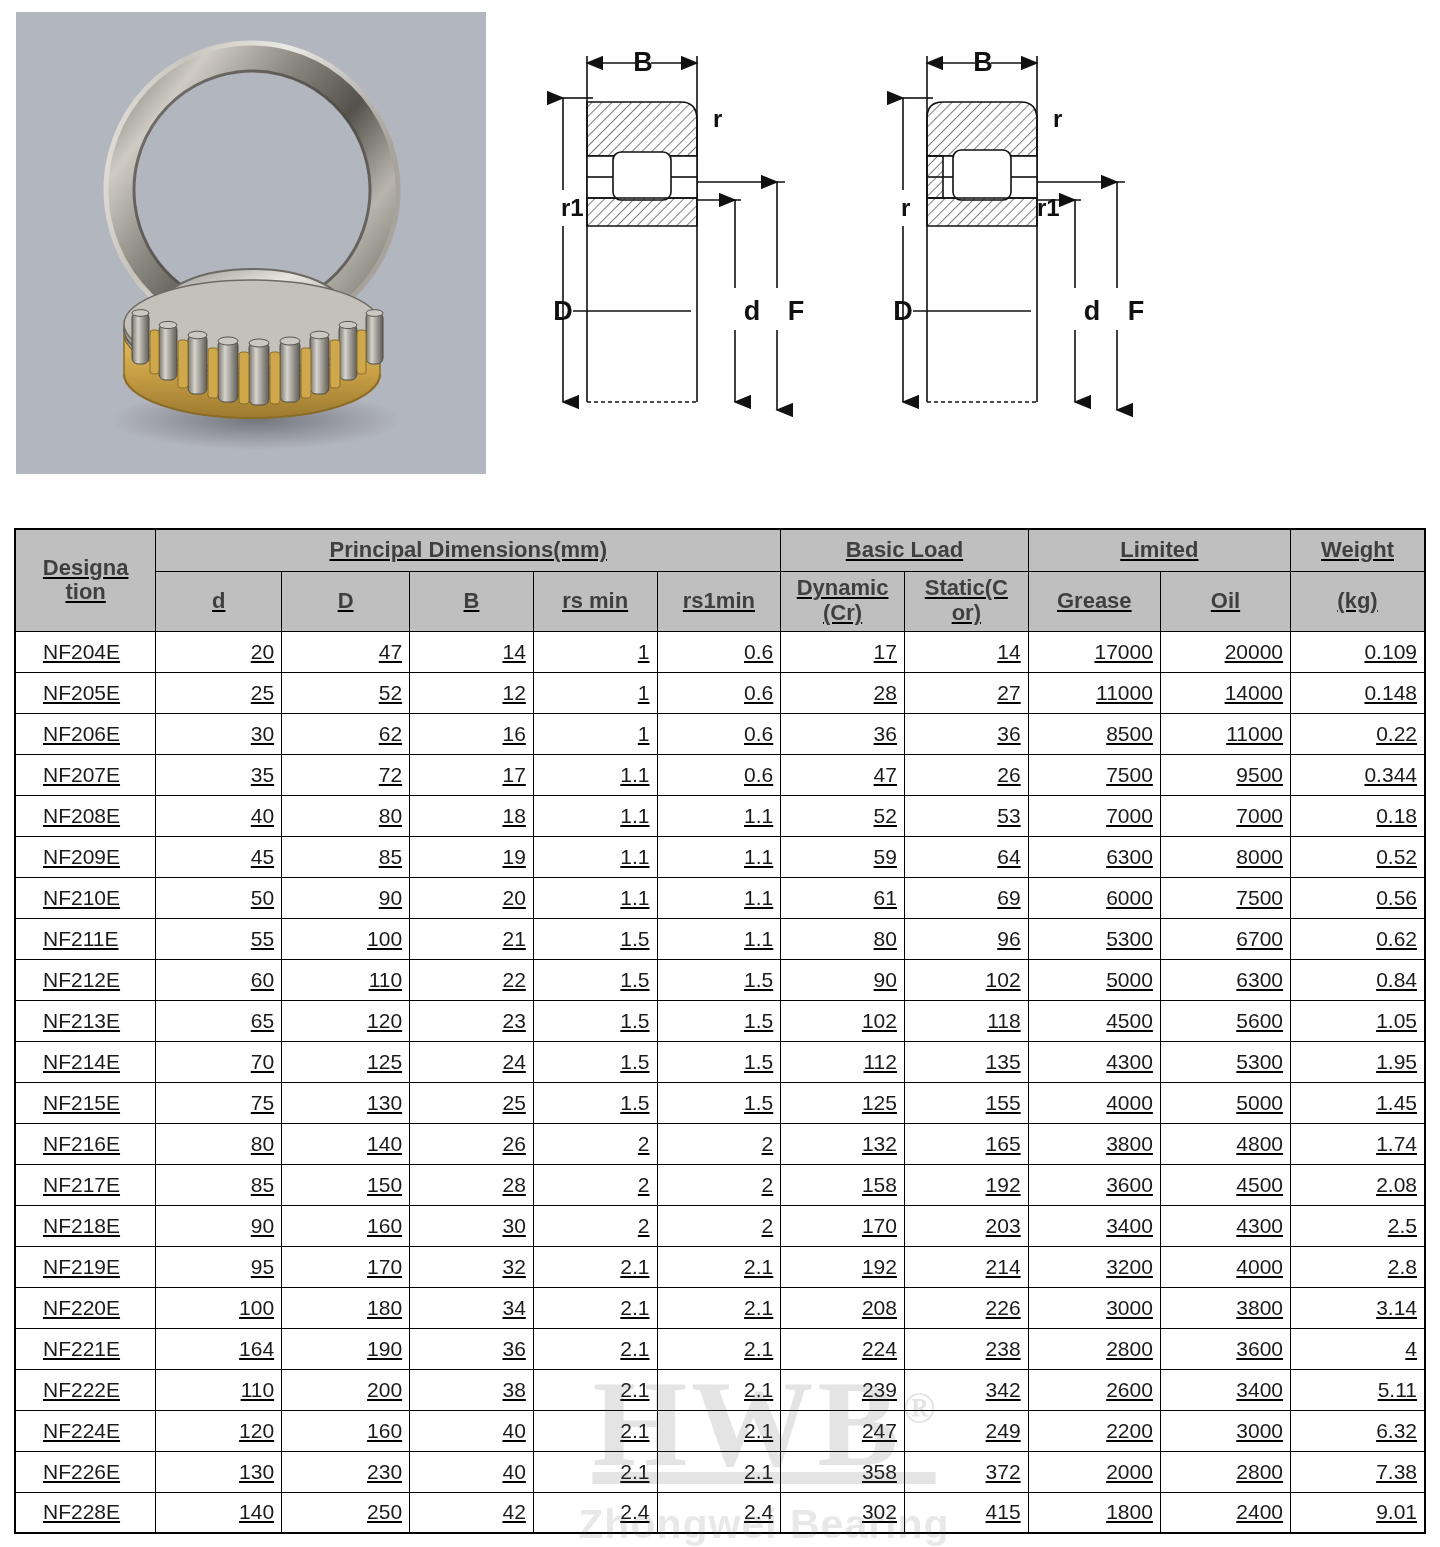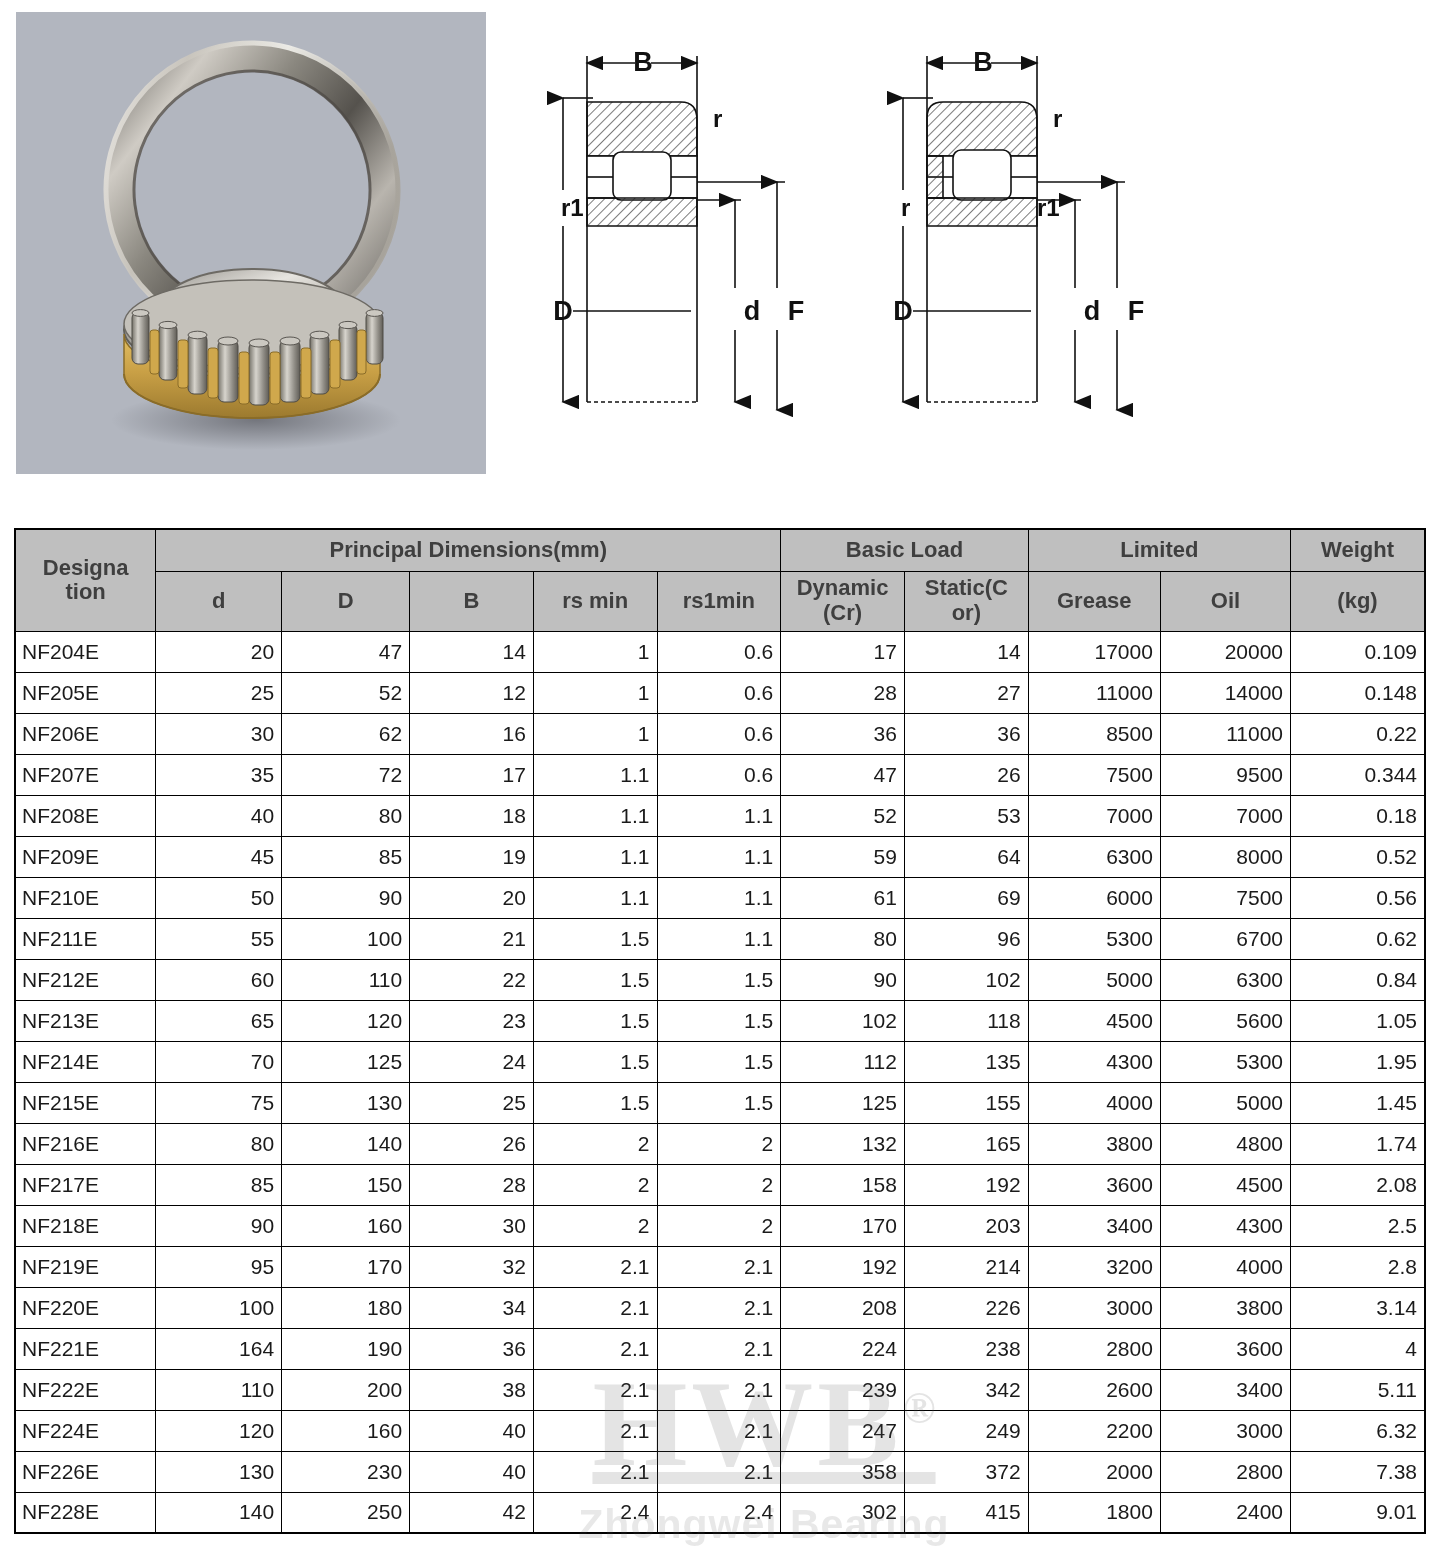--- a/index.html
+++ b/index.html
@@ -45,20 +45,21 @@
     position: absolute;
     left: 14px; top: 528px;
     width: 1412px;
   }
   table.spec {
     border-collapse: collapse;
     width: 1412px;
     table-layout: fixed;
     position: relative;
     z-index: 2;
+    text-decoration: underline;
   }
   table.spec th, table.spec td {
     border: 1px solid #000000;
     padding: 0 7px;
     font-size: 21px;
     line-height: 1.12;
   }
   table.spec thead th {
     background: #bfbfbf;
     color: #3f3f3f;
@@ -77,21 +78,21 @@
   }
   table.spec tbody td {
     height: 41px;
     text-align: right;
     vertical-align: middle;
     color: #1a1a1a;
     background: transparent;
   }
   table.spec tbody td.desig {
     text-align: left;
-    padding-left: 6px;
+    padding-left: 27px;
   }
   
   table.spec { border: 2px solid #000; }
 
   
   col.c-desig  { width: 132px; }
   col.c-d      { width: 118px; }
   col.c-D      { width: 120px; }
   col.c-B      { width: 116px; }
   col.c-rs     { width: 116px; }

